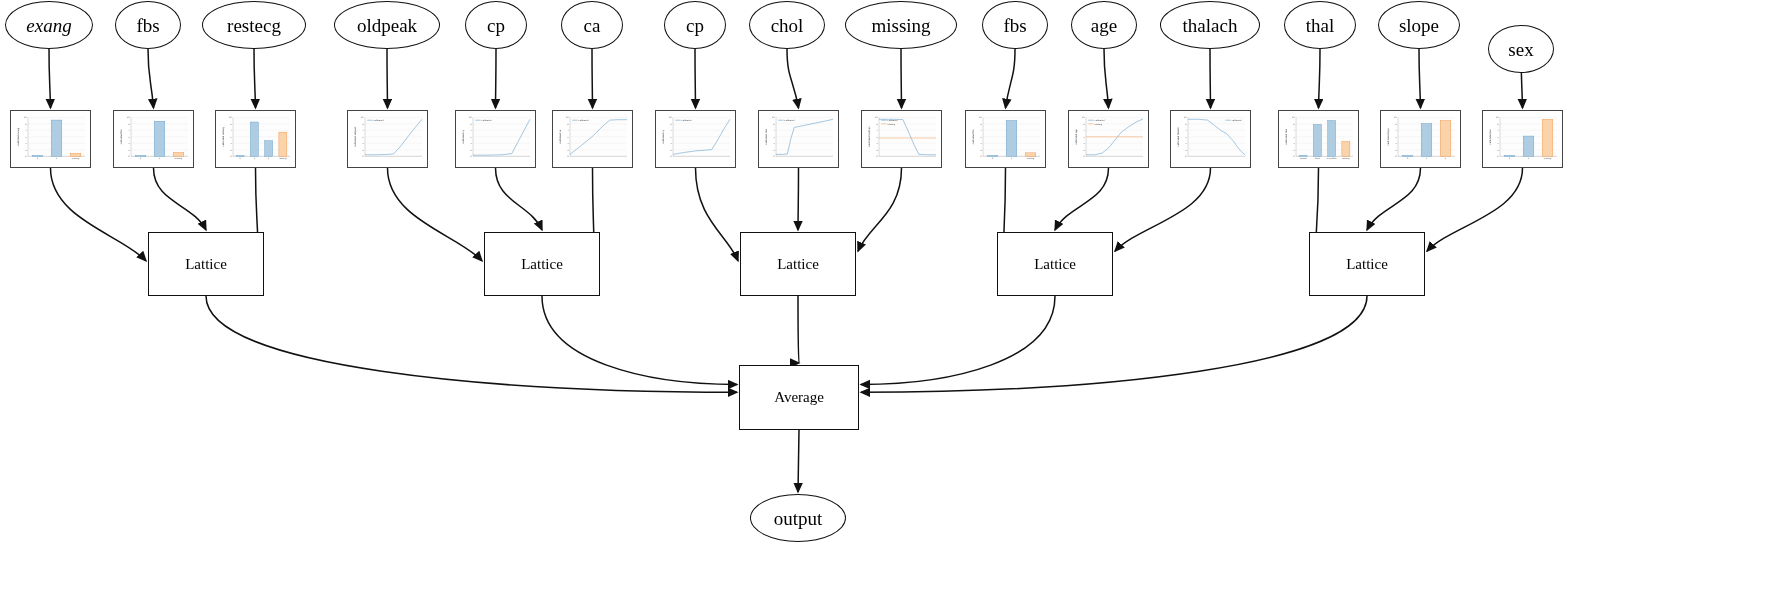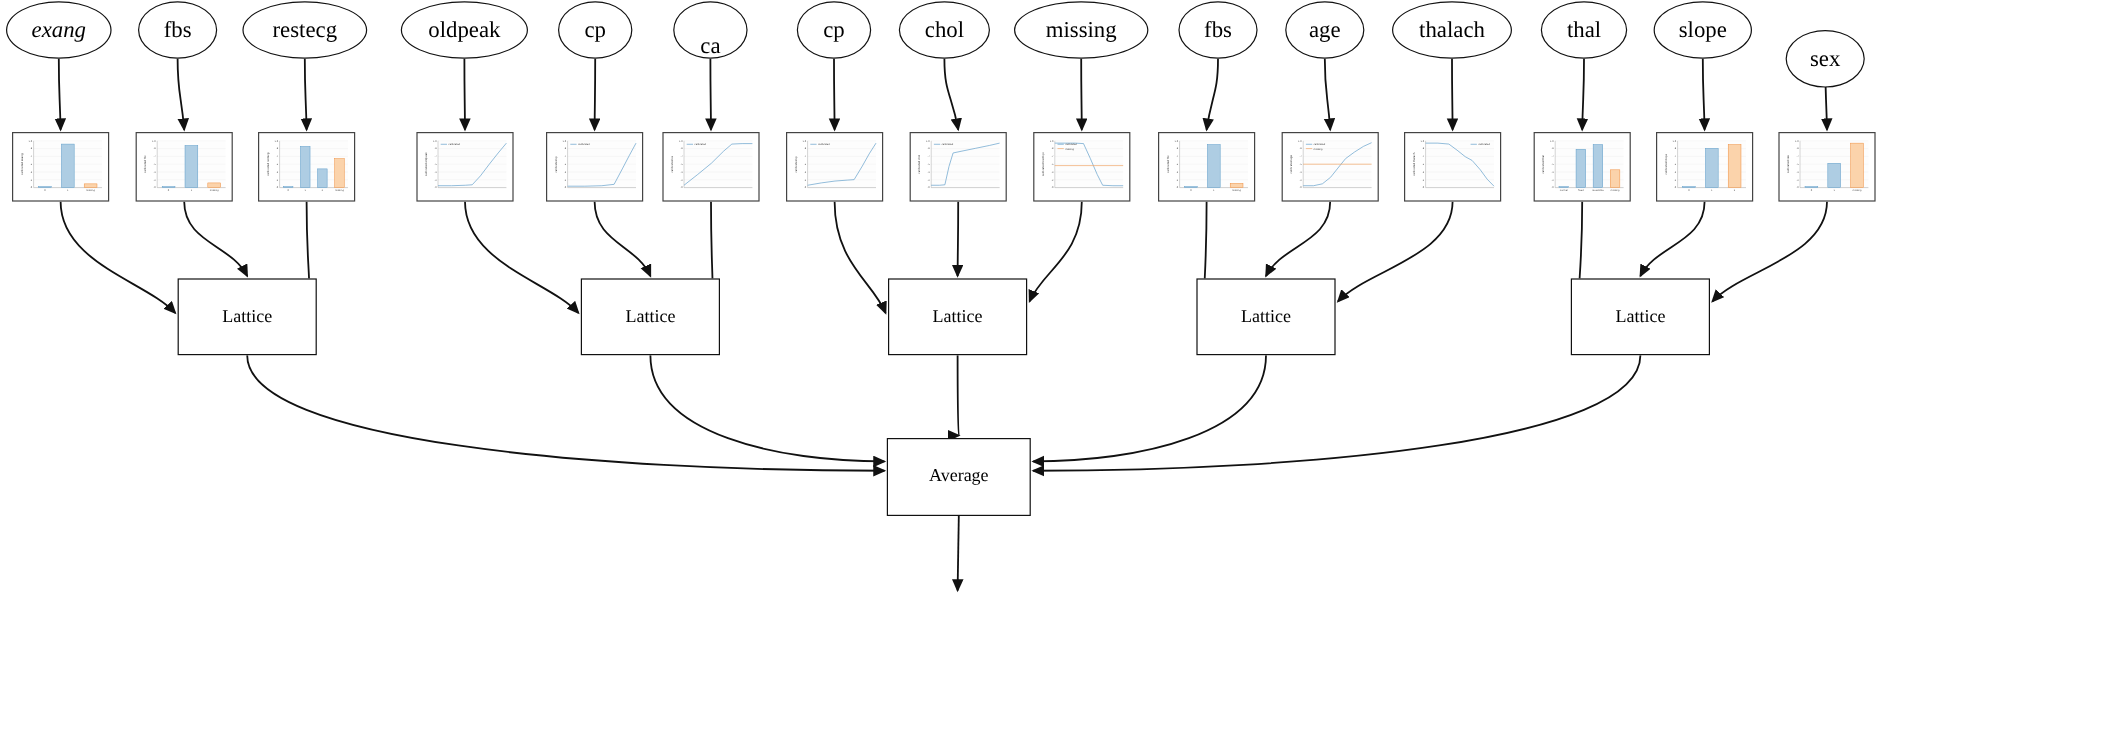--- a/index.html
+++ b/index.html
@@ -95,21 +95,21 @@
       </div>
       <div class="node ellipse" style="left: 202px; top: 1px; width: 104px; height: 48px;">
         <span>restecg</span>
       </div>
       <div class="node ellipse" style="left: 334px; top: 1px; width: 106px; height: 48px;">
         <span>oldpeak</span>
       </div>
       <div class="node ellipse" style="left: 465px; top: 1px; width: 62px; height: 48px;">
         <span>cp</span>
       </div>
-      <div class="node ellipse" style="left: 561px; top: 1px; width: 62px; height: 48px; align-items: flex-end;">
+      <div class="node ellipse" style="left: 561px; top: 1px; width: 62px; height: 48px;">
         <span>ca</span>
       </div>
       <div class="node ellipse" style="left: 664px; top: 1px; width: 62px; height: 48px;">
         <span>cp</span>
       </div>
       <div class="node ellipse" style="left: 749px; top: 1px; width: 76px; height: 48px;">
         <span>chol</span>
       </div>
       <div class="node ellipse" style="left: 845px; top: 1px; width: 112px; height: 48px;">
         <span>missing</span>
@@ -619,13 +619,16 @@
       </div>
       <div class="node rect" style="left: 1309px; top: 232px; width: 116px; height: 64px;">
         <span>Lattice</span>
       </div>
     </div>
 
   <div class="node rect" id="avg-node" style="left: 739px; top: 365px; width: 120px; height: 65px;">
     <span>Average</span>
   </div>
 
+  <div class="node ellipse out" id="out-node" style="left: 750px; top: 494px; width: 96px; height: 48px;">
+    <span>output</span>
+  </div>
 </div>
 
 </body></html>

